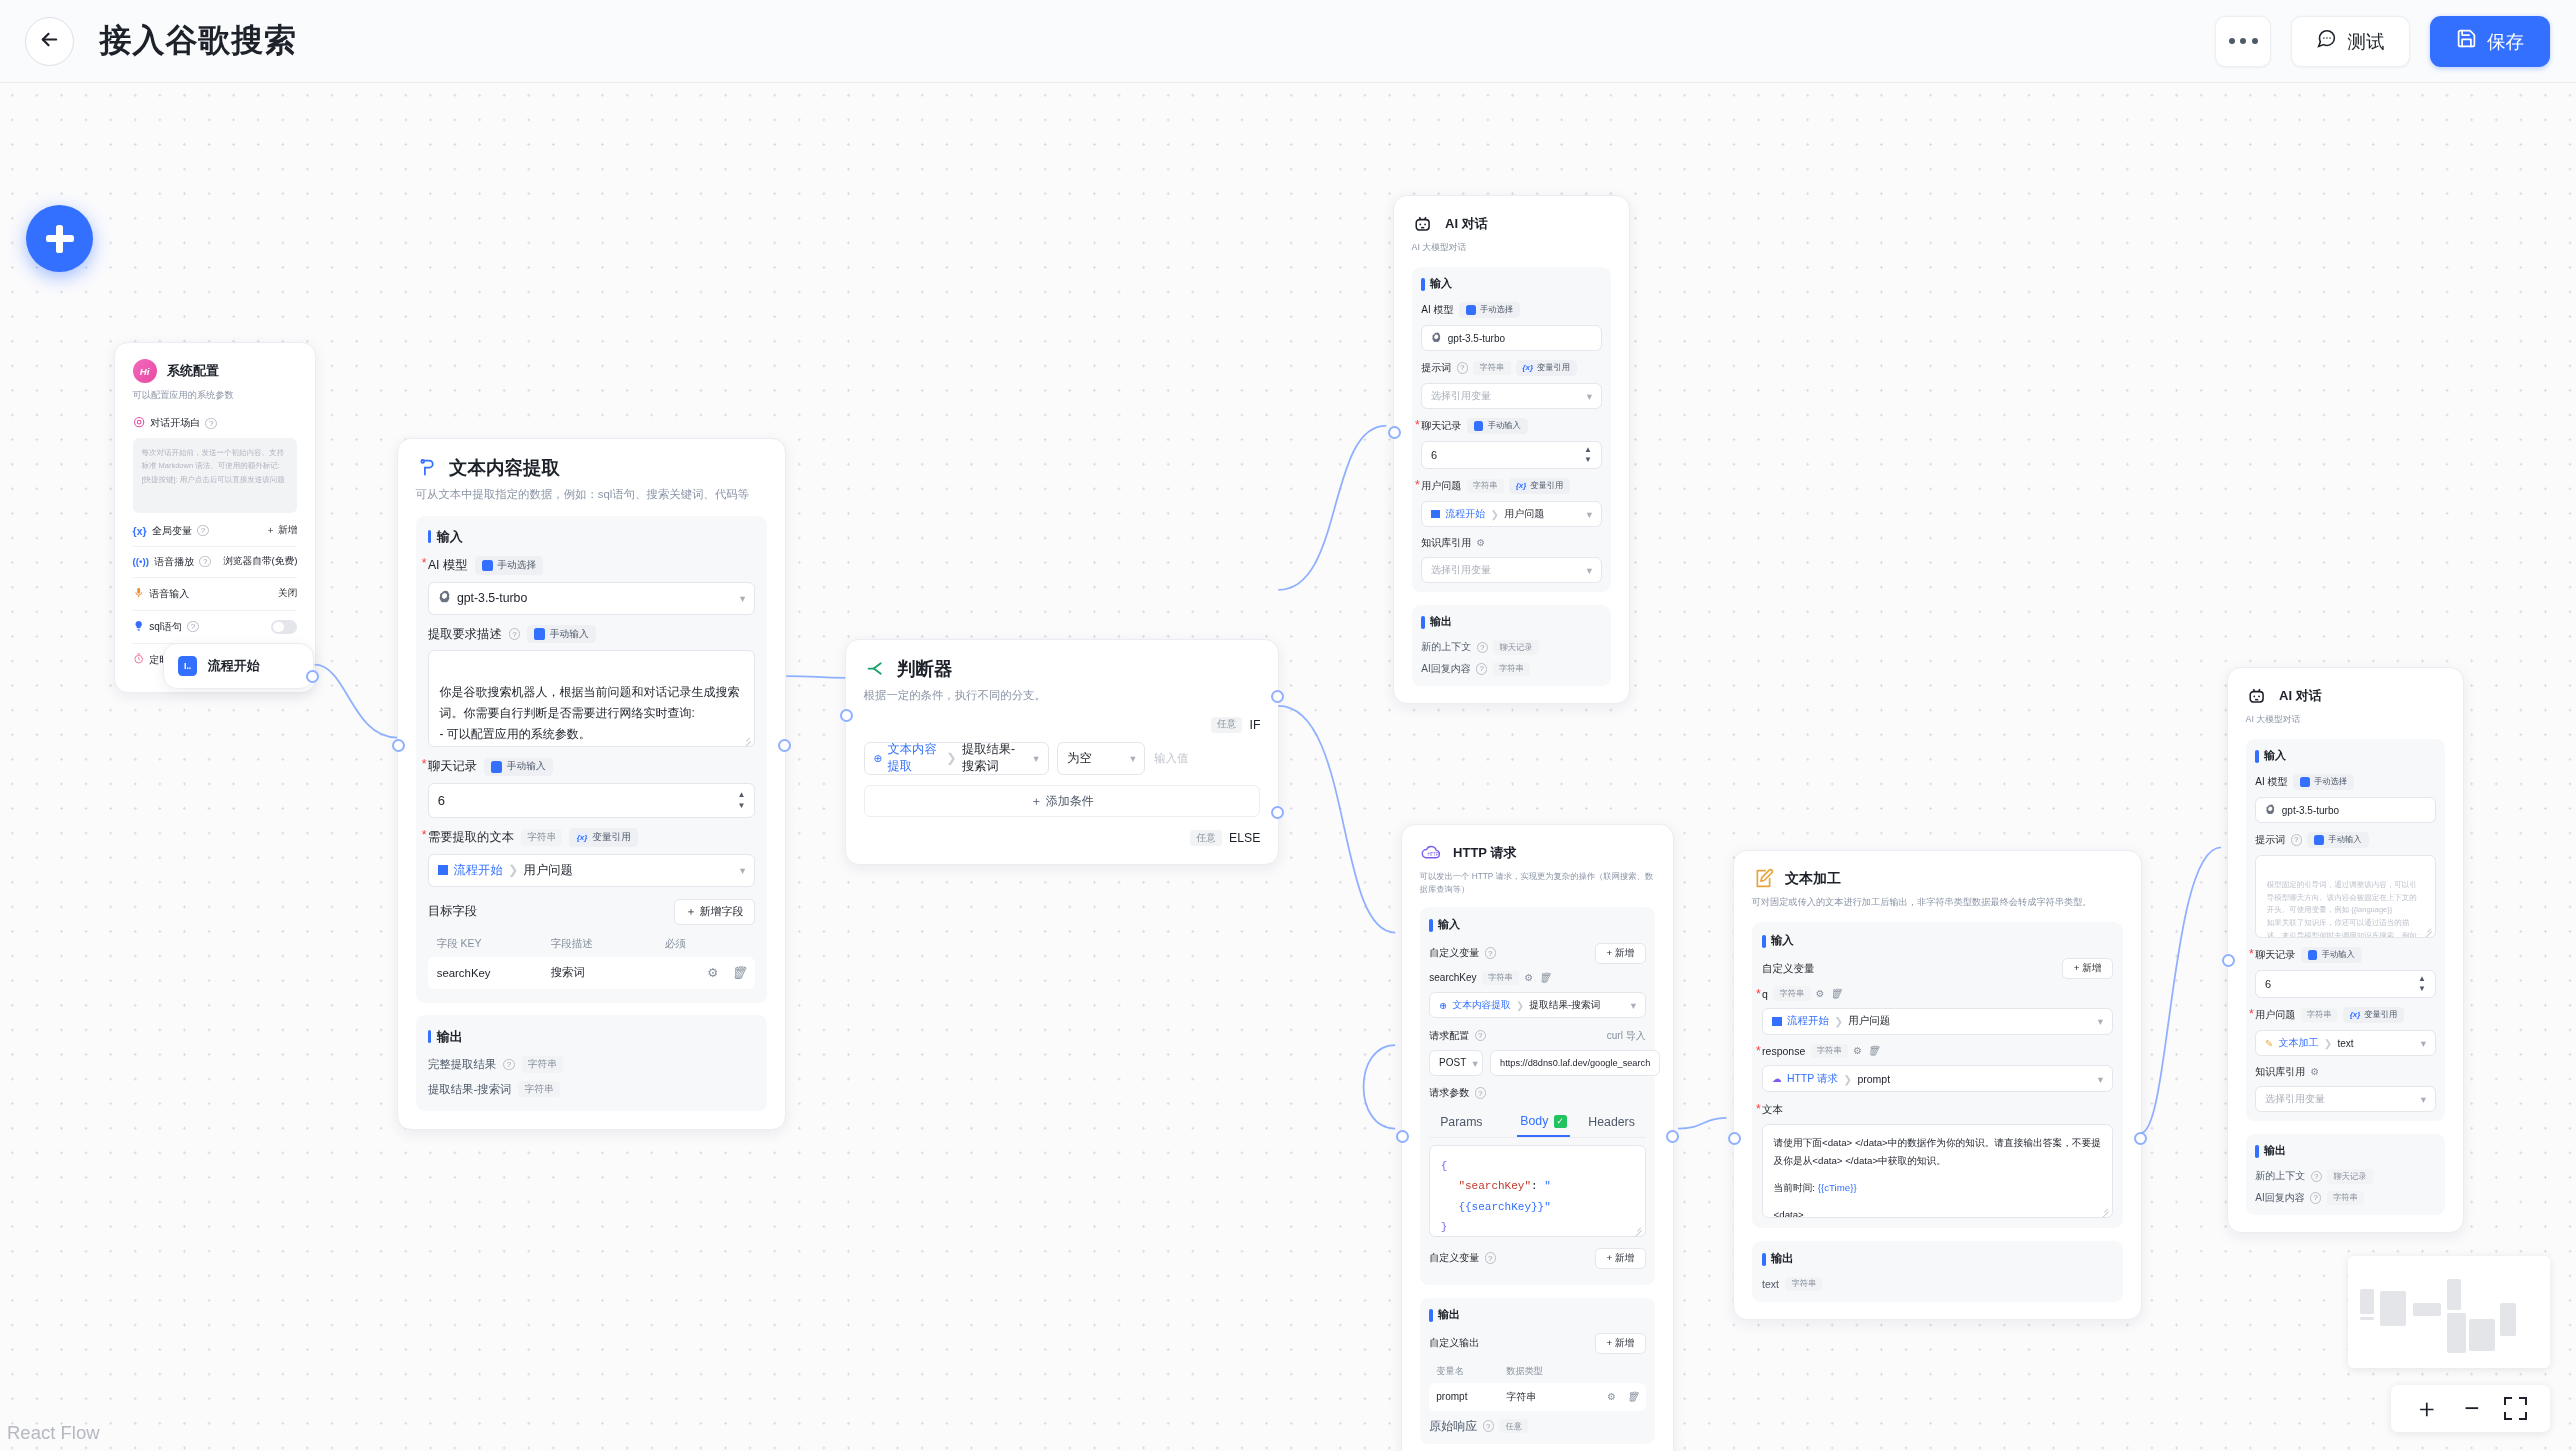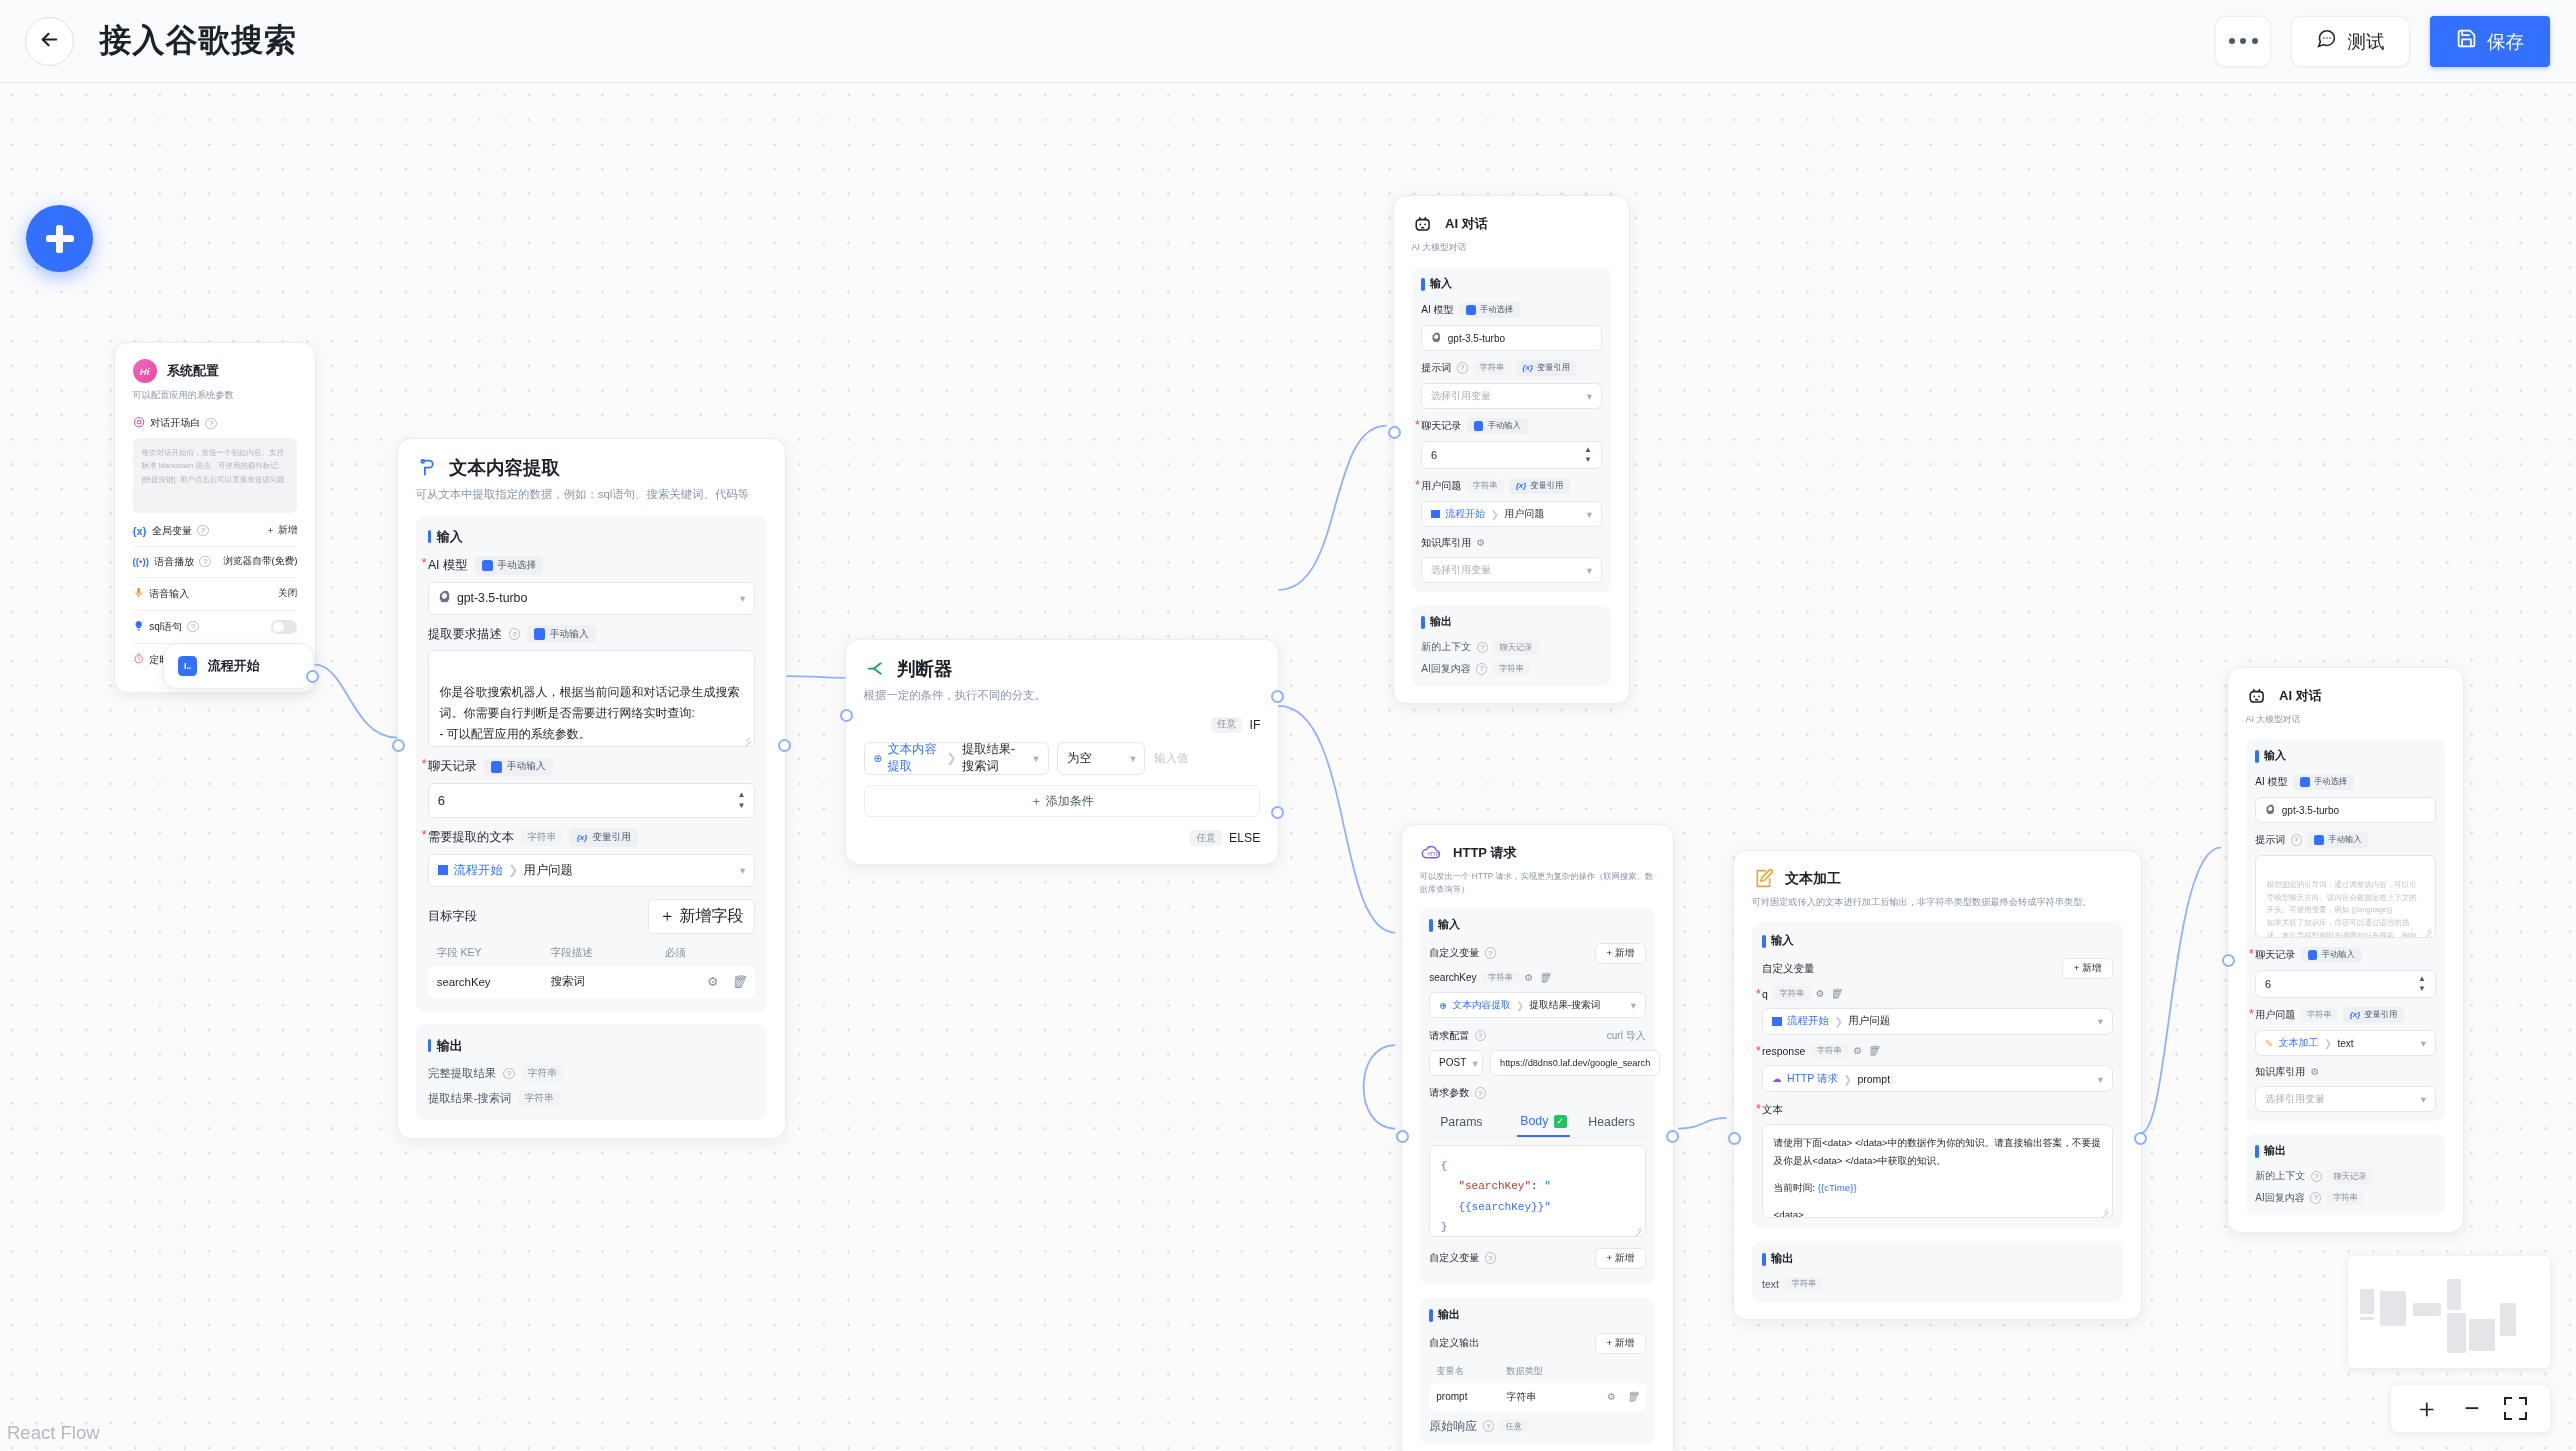--- a/index.html
+++ b/index.html
@@ -35,21 +35,21 @@
   }
   .dots { display: flex; gap: 5.3px; }
   .dots i { width: 6.2px; height: 6.2px; border-radius: 50%; background: #4e5969; display: block; }
   .test-btn {
     height: 51px; padding: 0 24.6px; border-radius: 10.5px; background: #fff;
     border: 0.9px solid #eceff3; display: flex; align-items: center; gap: 10.5px;
     box-shadow: 0 0.9px 2.6px rgba(0,0,0,.05); cursor: pointer;
     font-size: 18.5px; color: #1d2129;
   }
   .save-btn {
-    height: 51px; padding: 3px 26px; border-radius: 4px; background: #3370ff;
+    height: 51px; padding: 3px 26px; border-radius: 11px; background: #3370ff;
     display: flex; align-items: center; gap: 10.5px; cursor: pointer;
     font-size: 18.5px; color: #fff; font-weight: 500;
     box-shadow: 0 1.8px 5.3px rgba(51,112,255,.3);
   }
   
   #canvas {
     position: absolute; left: 0; top: 83px; width: 2576px; height: 1368px;
     background-color: #fbfbfc;
     background-image: radial-gradient(circle, #d9dce3 1.1px, transparent 1.1px);
     background-size: 24.6px 24.6px;
@@ -143,23 +143,23 @@
   .stepper {
     width: 100%; height: 35px; background: #fff; border: 0.9px solid #e5e6eb;
     border-radius: 6.2px; display: flex; align-items: center; padding: 0 8.8px;
     font-size: 13px; color: #1d2129;
   }
   .stepper .arrows {
     margin-left: auto; display: flex; flex-direction: column; gap: 2.6px;
     color: #4e5969; font-size: 8px; line-height: 1;
   }
   .btn-add {
-    height: 35px; padding: 0 10.5px; background: #fff; border: 0.9px solid #e5e6eb;
+    height: 26px; padding: 0 10.5px; background: #fff; border: 0.9px solid #e5e6eb;
     border-radius: 5.3px; display: flex; align-items: center; gap: 4.4px;
-    font-size: 16px; color: #1d2129; cursor: pointer; white-space: nowrap;
+    font-size: 11px; color: #1d2129; cursor: pointer; white-space: nowrap;
   }
   .tbl-hdr, .tbl-row { display: flex; align-items: center; font-size: 11.4px; }
   .tbl-hdr { color: #86909c; padding: 5.3px 8.8px; font-size: 10.5px; }
   .tbl-row {
     background: #fff; border-radius: 6.2px; padding: 8.8px; color: #1d2129;
   }
   .out-row { display: flex; align-items: center; gap: 7px; margin-top: 8px; }
   .qm {
     width: 11.4px; height: 11.4px; border: 0.9px solid #b9bec7; border-radius: 50%;
     display: inline-flex; align-items: center; justify-content: center;

